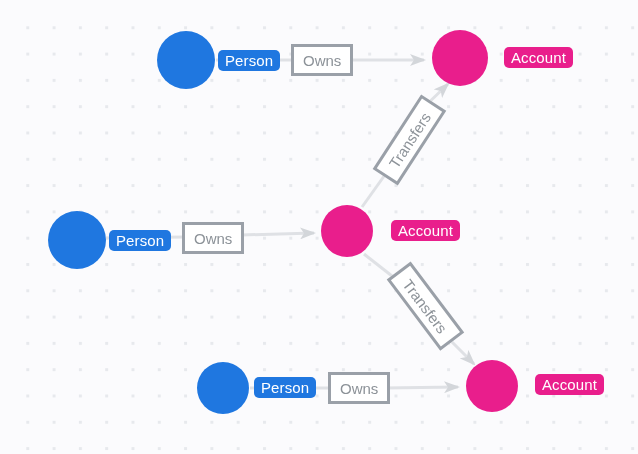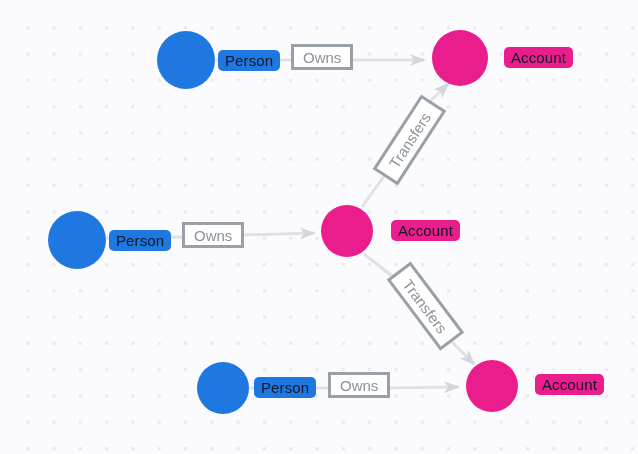--- a/index.html
+++ b/index.html
@@ -54,41 +54,41 @@
   .node-label {
     position: absolute;
     display: flex;
     align-items: center;
     justify-content: center;
     height: 21px;
     padding: 0 7px;
     border-radius: 5px;
     font-size: 15px;
     line-height: 21px;
-    color: #0f172a;
+    color: #ffffff;
     white-space: nowrap;
     letter-spacing: 0.1px;
   }
   .label-person { background: #1f77e0; }
   .label-account { background: #e91e8c; margin-left: 12px; }
 
   .edge-label-box {
     position: absolute;
     display: flex;
     align-items: center;
     justify-content: center;
     background: #ffffff;
     border: 3px solid #9aa0a8;
     color: #8c9298;
     font-size: 15px;
     white-space: nowrap;
     box-sizing: border-box;
   }
   .edge-label-owns {
-    height: 26px;
+    height: 32px;
     padding: 4px 9px;
   }
   .edge-label-transfers {
     height: 30px;
     padding: 0 10px;
   }
 </style>
 </head>
 <body>
 

